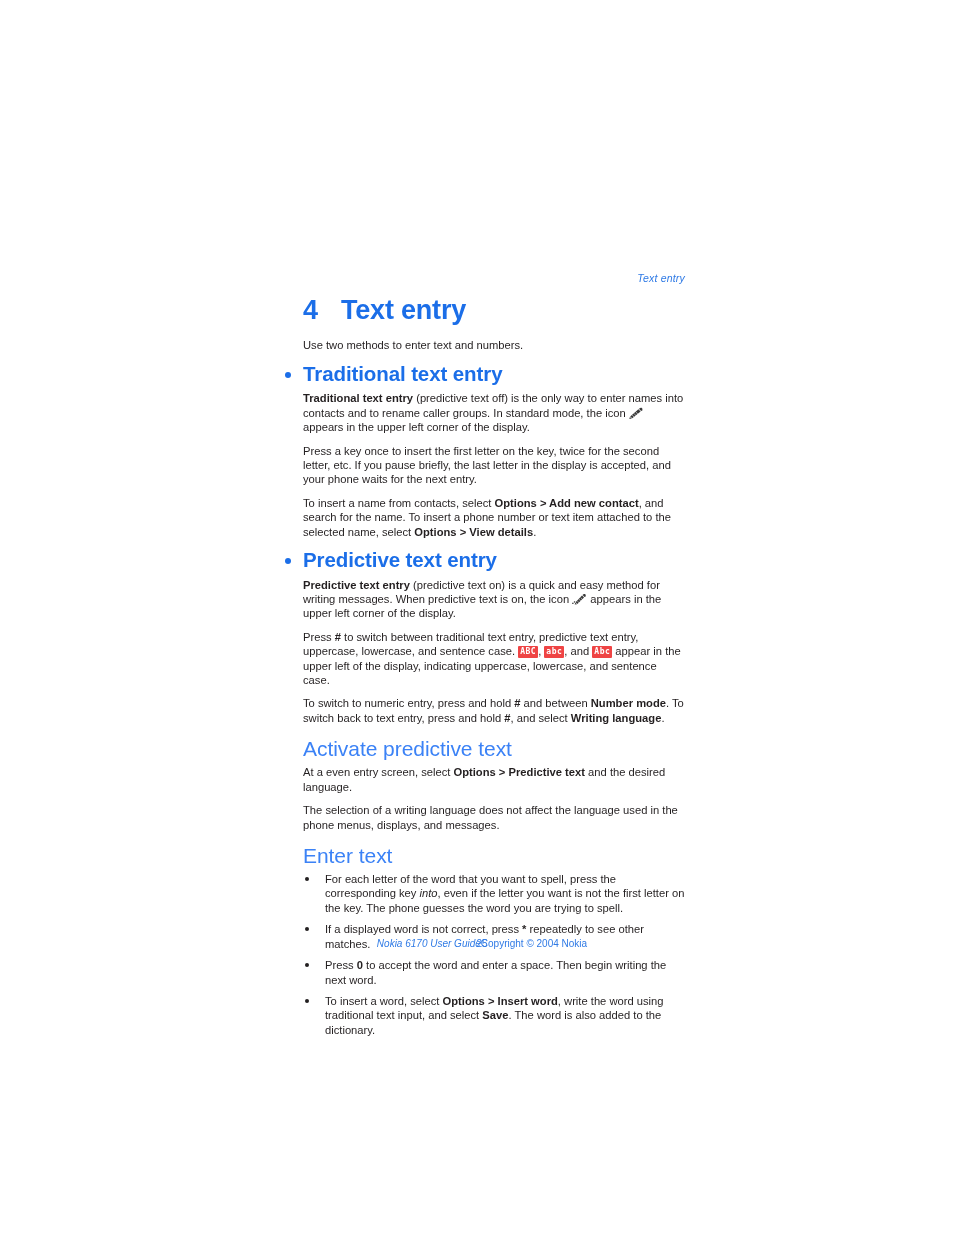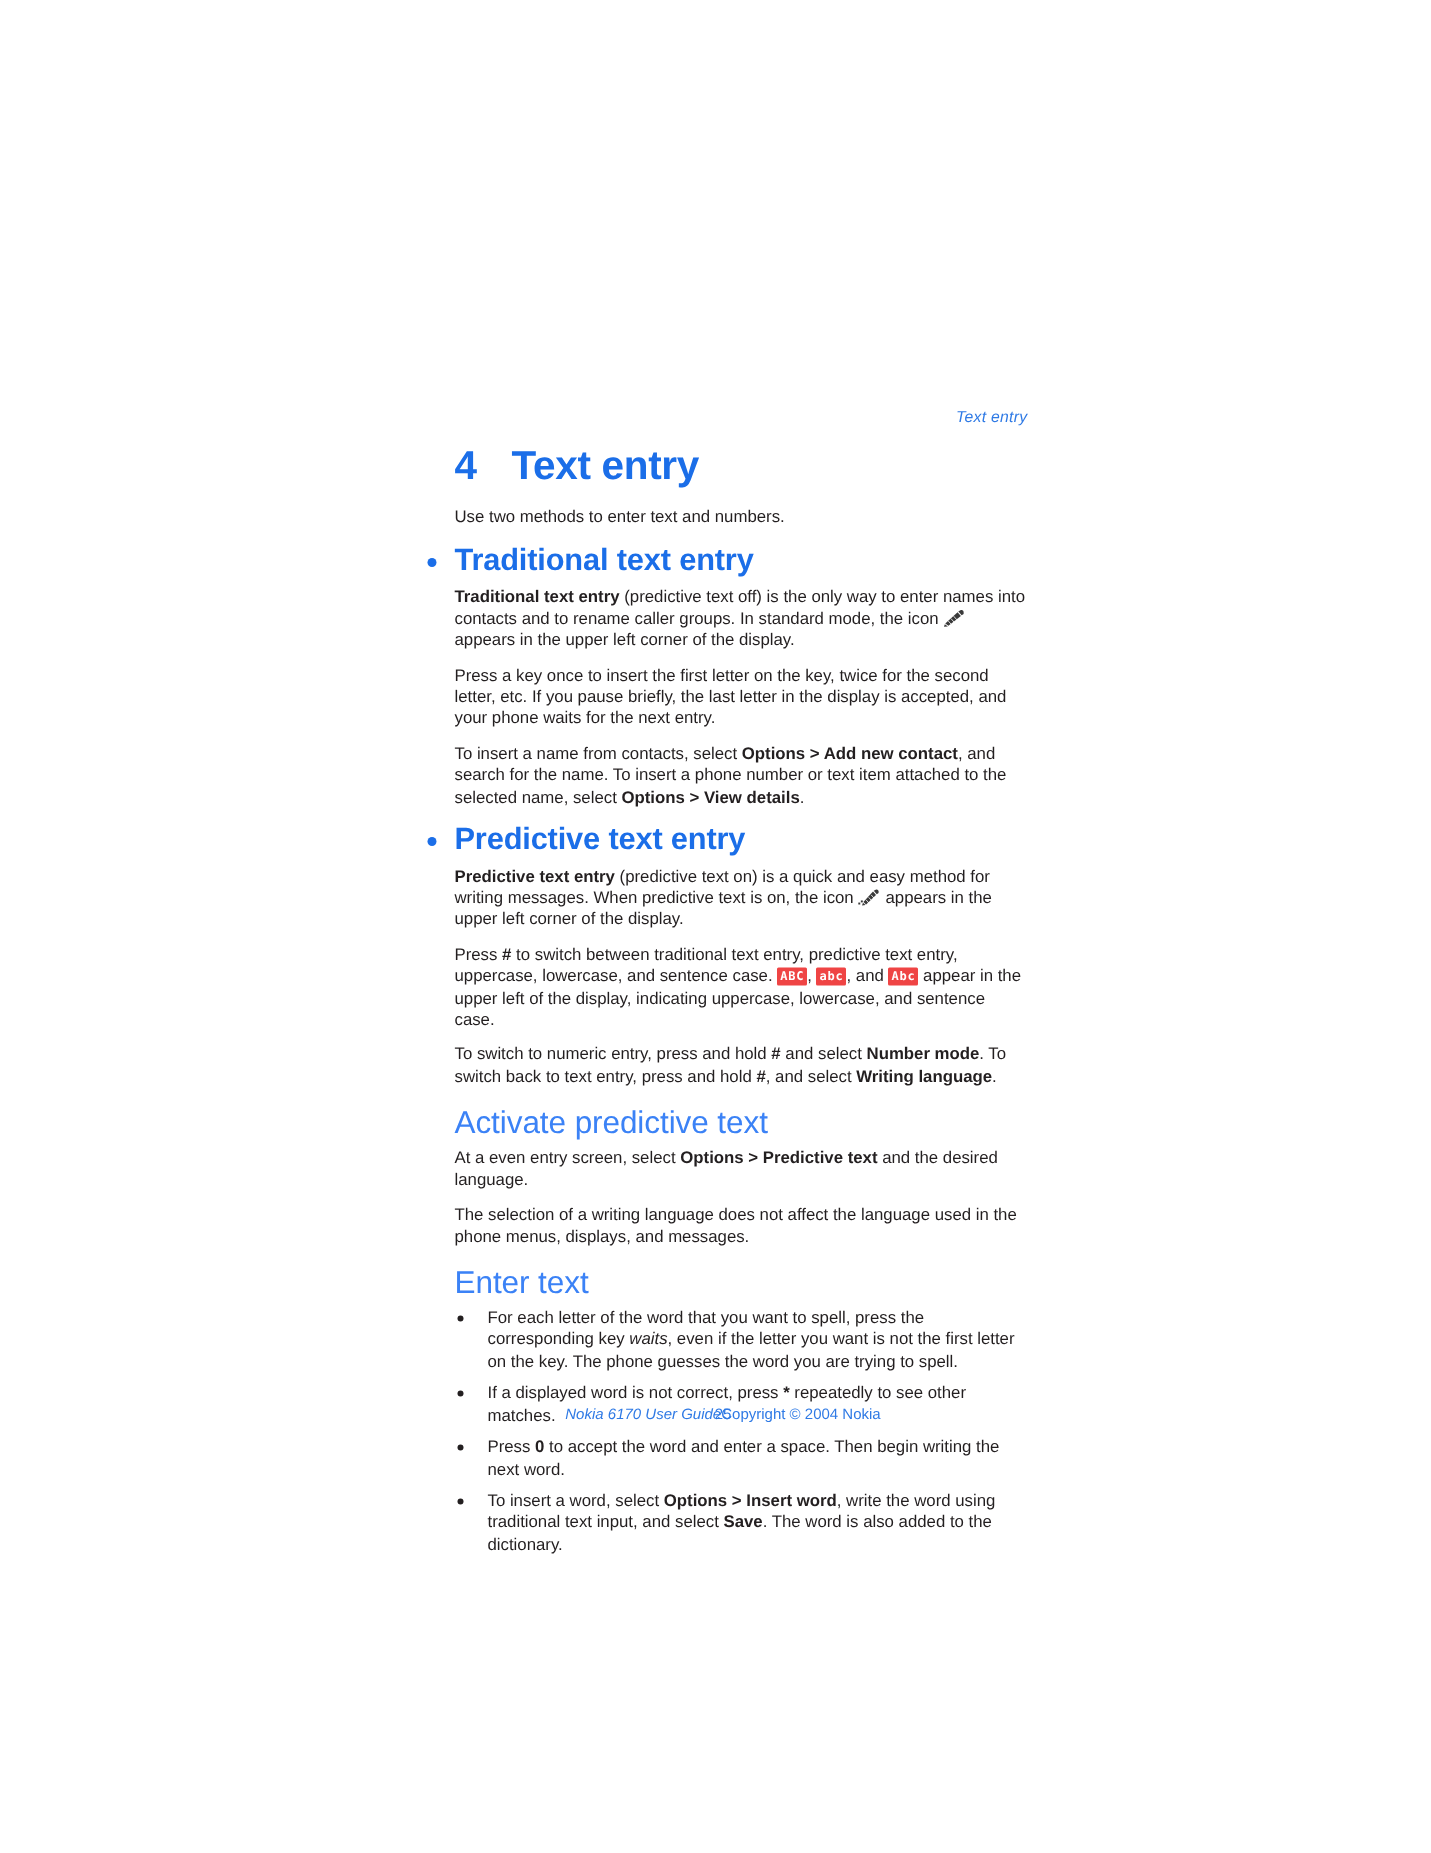--- a/index.html
+++ b/index.html
@@ -230,34 +230,34 @@
             </g>
             <g stroke="#ffffff" stroke-width="0.55" fill="none">
               <path d="M5.4 7.9 L7.3 10.1"></path>
               <path d="M7.1 6.2 L9.0 8.4"></path>
               <path d="M8.8 4.6 L10.7 6.8"></path>
             </g>
           </svg></span><span> appears in the upper left corner of the display.</span></p>
 
     <p class="body"><span>Press </span><b>#</b><span> to switch between traditional text entry, predictive text entry, uppercase, lowercase, and sentence case. </span><span class="badge">ABC</span><span>, </span><span class="badge">abc</span><span>, and </span><span class="badge">Abc</span><span> appear in the upper left of the display, indicating uppercase, lowercase, and sentence case.</span></p>
 
-    <p class="body"><span>To switch to numeric entry, press and hold </span><b>#</b><span> and select </span><b>Number mode</b><span>. To switch back to text entry, press and hold </span><b>#</b><span>, and select </span><b>Writing language</b><span>.</span></p>
+    <p class="body"><span>To switch to numeric entry, press and hold </span><b>#</b><span> and between </span><b>Number mode</b><span>. To switch back to text entry, press and hold </span><b>#</b><span>, and select </span><b>Writing language</b><span>.</span></p>
 
     <div class="h3">Activate predictive text</div>
 
     <p class="body"><span>At a even entry screen, select </span><b>Options &gt; Predictive text</b><span> and the desired language.</span></p>
 
     <p class="body">The selection of a writing language does not affect the language used in the phone menus, displays, and messages.</p>
 
     <div class="h3">Enter text</div>
 
     <ul class="bullets">
       <li>
         <span class="li-bullet"></span>
-        <span>For each letter of the word that you want to spell, press the corresponding key </span><i>waits</i><span>, even if the letter you want is not the first letter on the key. The phone guesses the word you are trying to spell.</span>
+        <span>For each letter of the word that you want to spell, press the corresponding key </span><i>into</i><span>, even if the letter you want is not the first letter on the key. The phone guesses the word you are trying to spell.</span>
       </li>
       <li>
         <span class="li-bullet"></span>
         <span>If a displayed word is not correct, press </span><b>*</b><span> repeatedly to see other matches.</span>
       </li>
       <li>
         <span class="li-bullet"></span>
         <span>Press </span><b>0</b><span> to accept the word and enter a space. Then begin writing the next word.</span>
       </li>
       <li>

